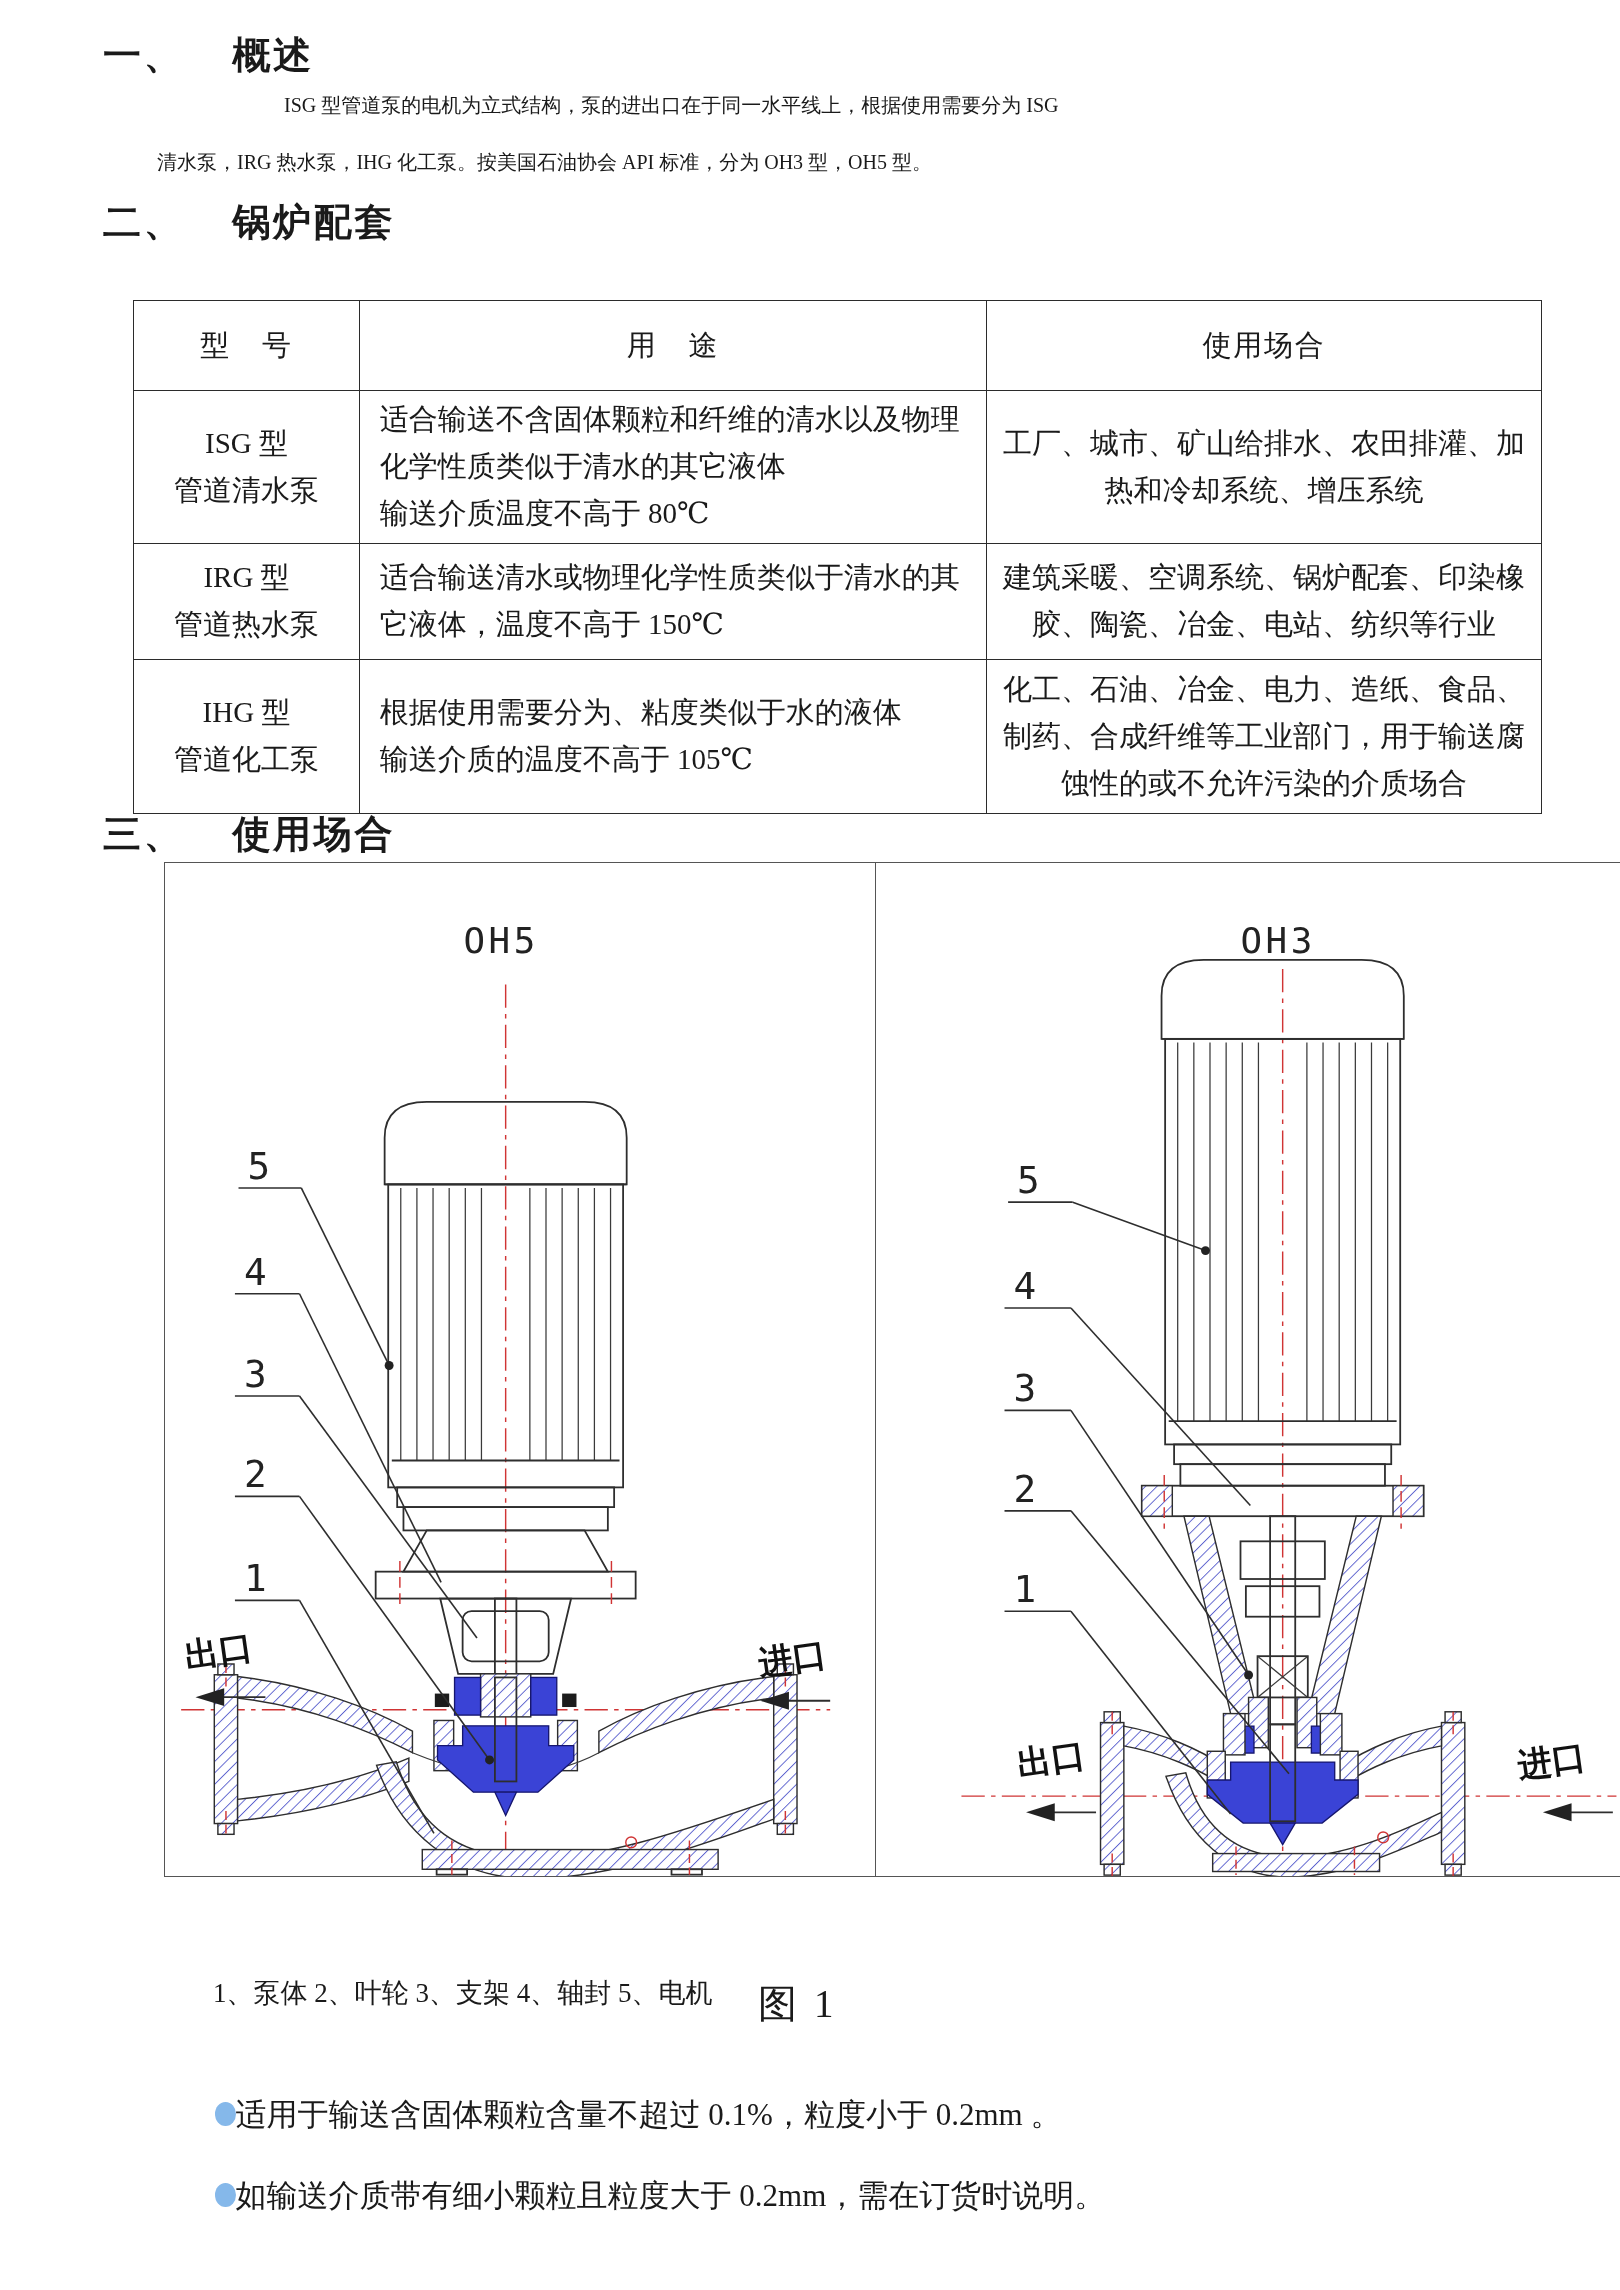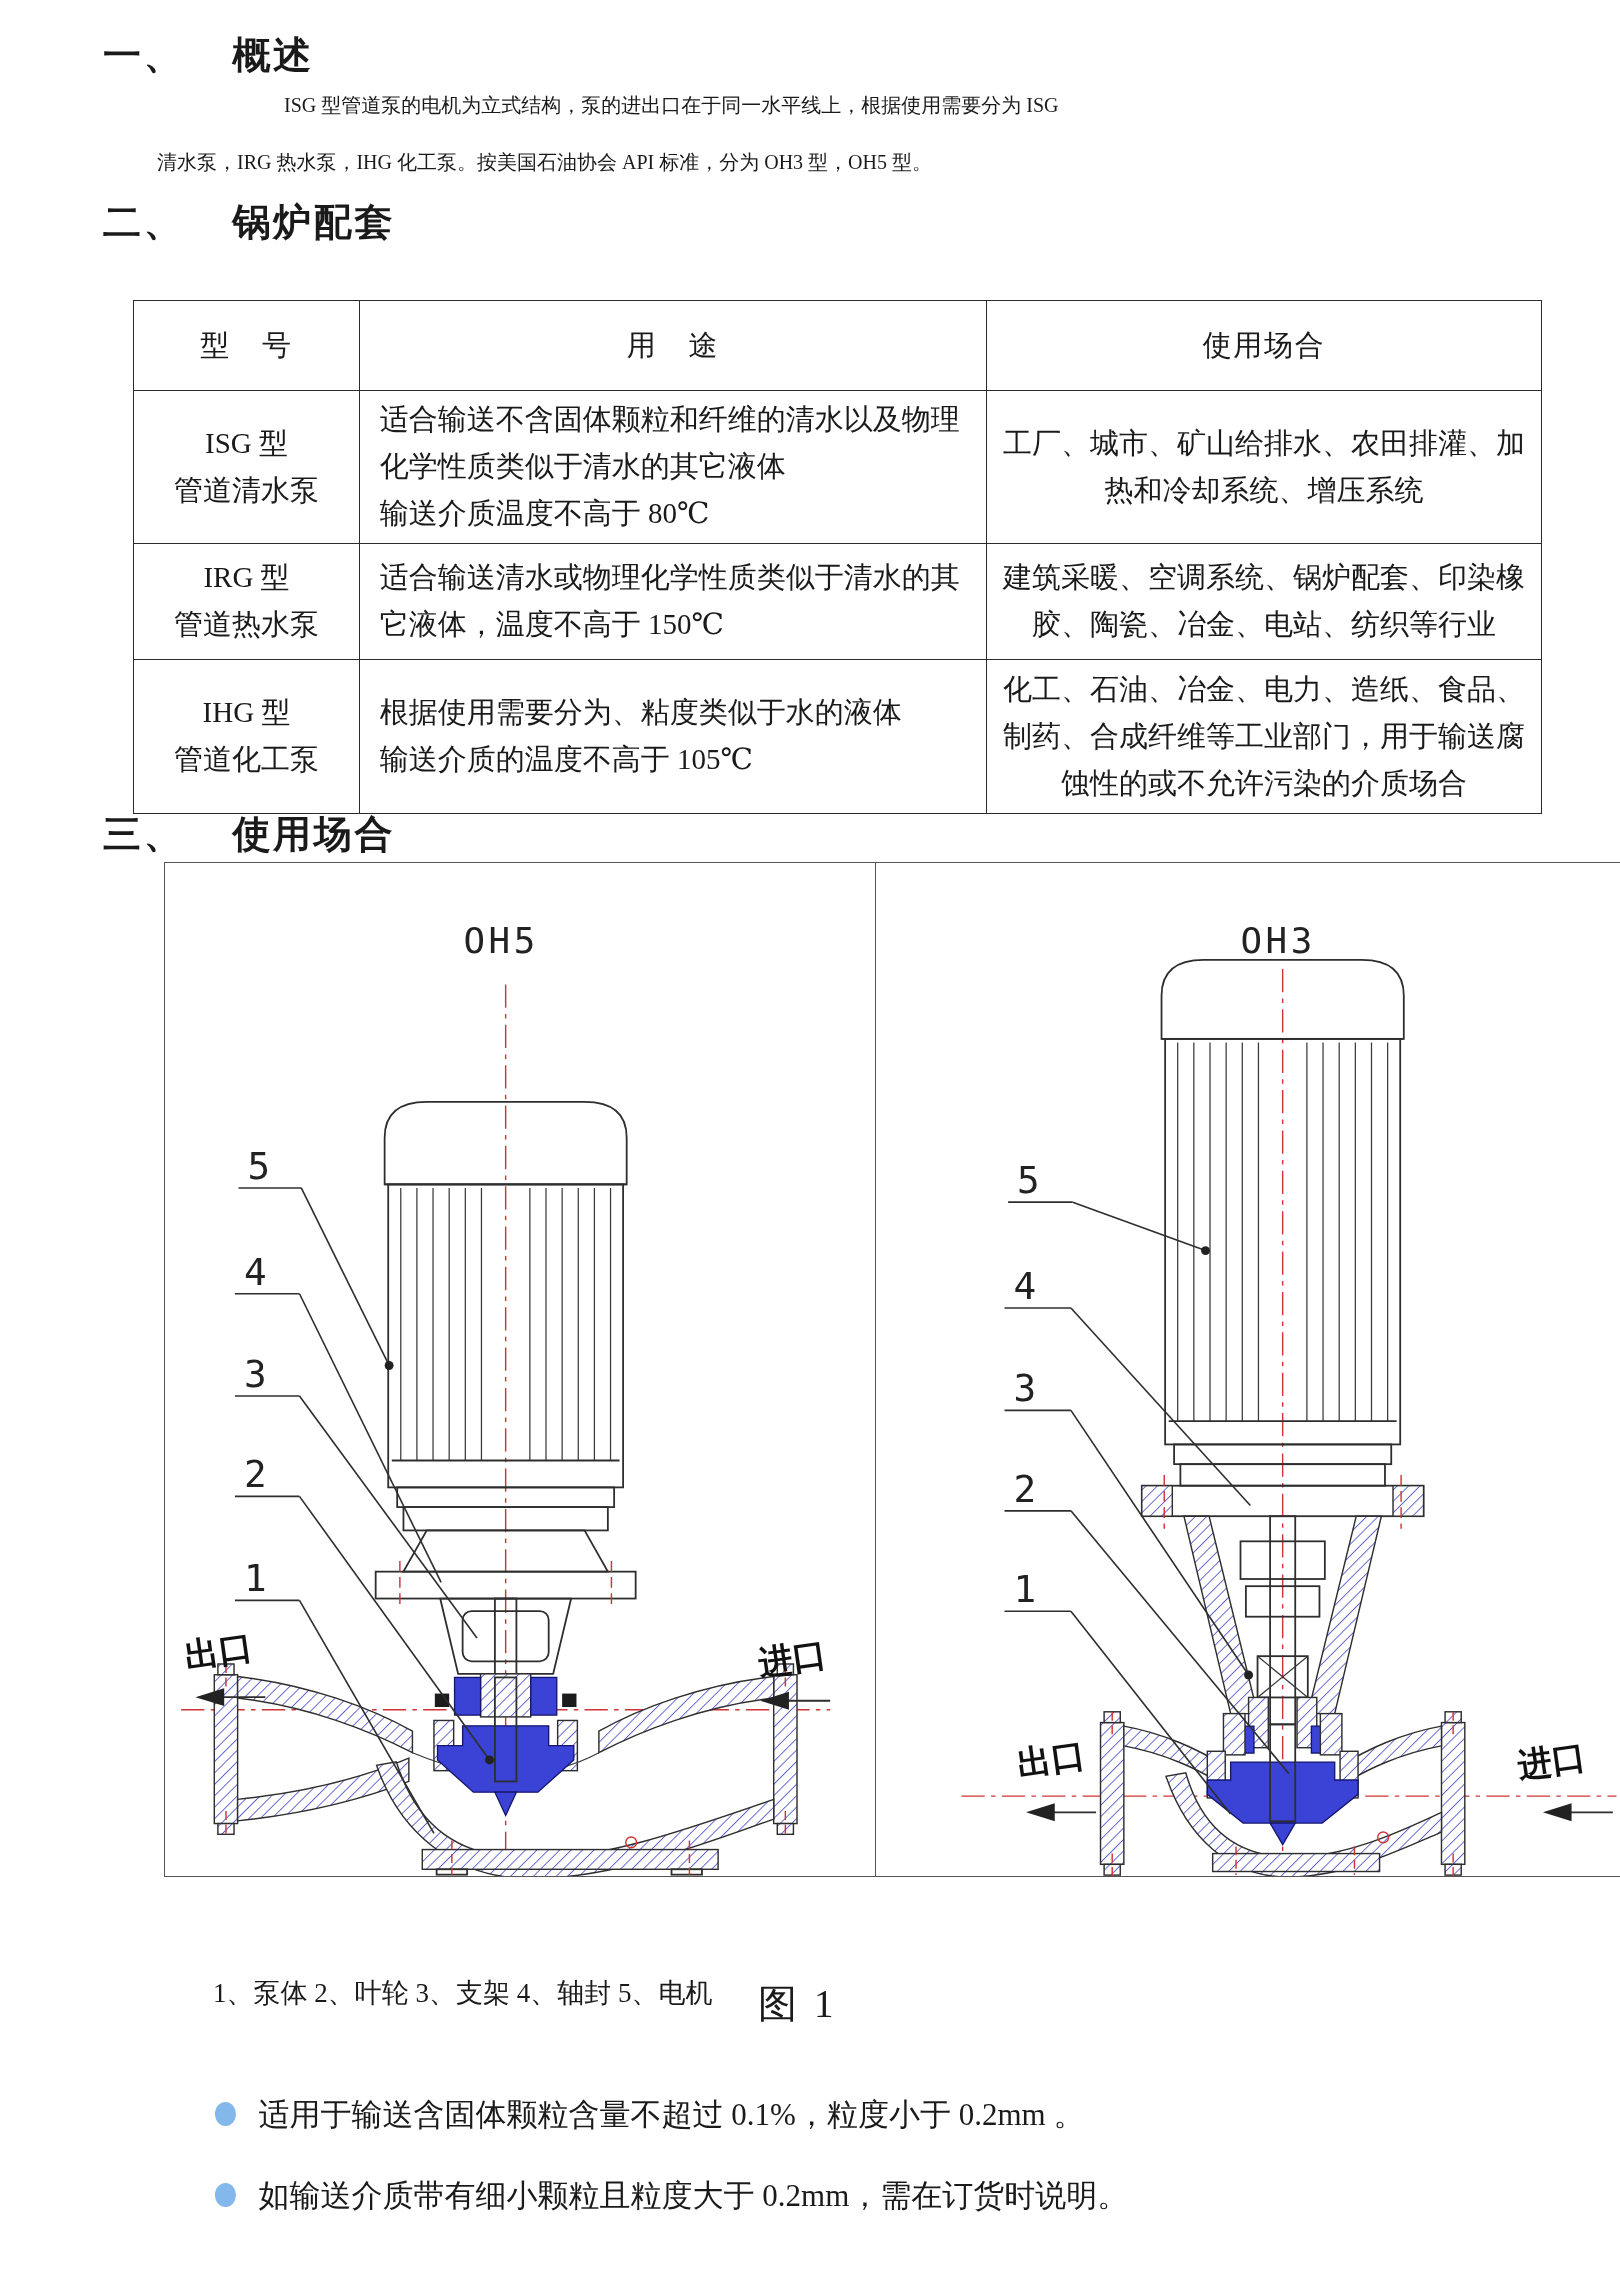--- a/index.html
+++ b/index.html
@@ -30,21 +30,21 @@
   .figure{position:absolute;left:164px;top:862px;width:1538px;height:1015px;
     border:1.8px solid #555;box-sizing:border-box;display:flex;background:#fff;}
   .panel{height:100%;box-sizing:border-box;}
   .panel.left{width:711px;border-right:1.8px solid #555;}
   .panel.right{flex:1;}
   .panel svg{display:block;width:100%;height:100%;}
 
   .fig-caption{position:absolute;left:148px;top:1977px;width:1299px;
     text-align:center;font-size:39px;letter-spacing:3.6px;}
   .legend-line{position:absolute;left:213px;top:1975px;font-size:27px;white-space:nowrap;}
-  .bullet{position:absolute;left:215px;display:flex;align-items:flex-start;gap:23px;
+  .bullet{position:absolute;left:215px;display:flex;align-items:flex-start;
     font-size:31px;line-height:47px;white-space:nowrap;}
   #bullet-1{top:2091px}
   #bullet-2{top:2172px}
   .dot{width:20.6px;height:24px;border-radius:50%;background:#85b8ea;flex:0 0 auto;margin-top:10.7px;}
 
   
   .dl{stroke:#2e2e2e;stroke-width:2;fill:none;}
   .dlt{stroke:#3a3a3a;stroke-width:1.4;fill:none;}
   .hatch{stroke:#2e2e2e;stroke-width:1.6;}
   .red{stroke:#d03434;stroke-width:1.6;fill:none;}

